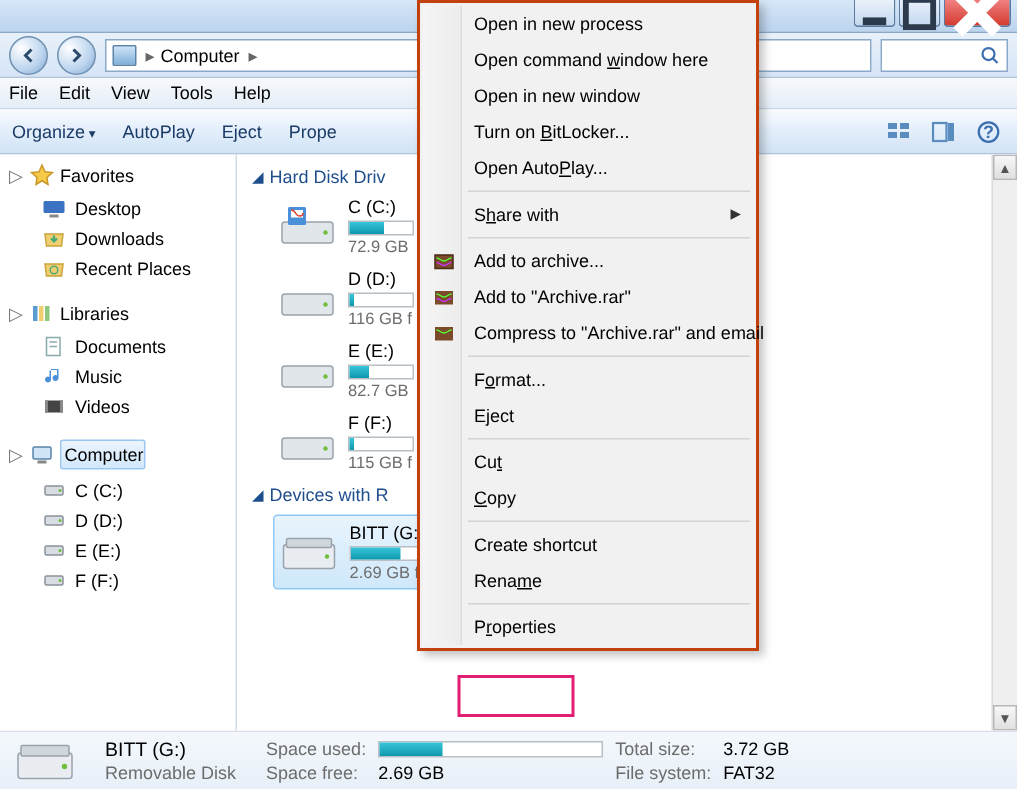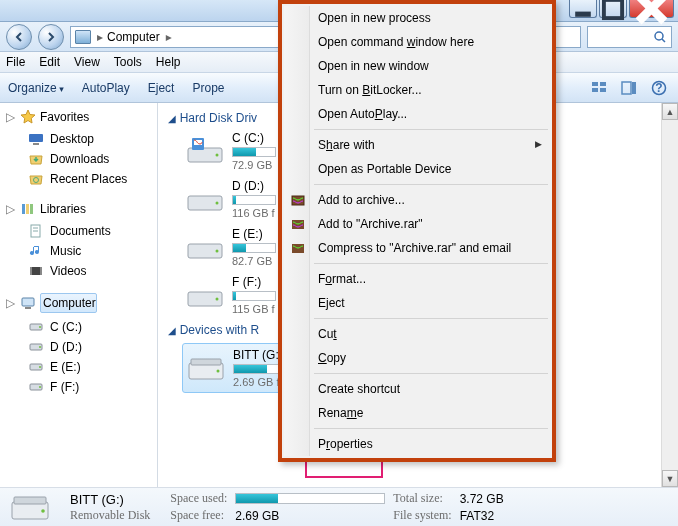--- a/index.html
+++ b/index.html
@@ -50,27 +50,27 @@
   .drive-ico svg{width:38px;height:30px;}
   .drive-info{display:flex;flex-direction:column;gap:2px;}
   .bar{width:44px;height:10px;border:1px solid #b8bfc6;background:#fff;position:relative;}
   .bar>i{display:block;height:100%;background:linear-gradient(#36c5da,#0f98ad);}
   .sub{color:#6c6c6c;font-size:11px;}
   .drive-row.sel{background:linear-gradient(#e8f4fd,#cfe8fb);border:1px solid #8ec8f6;border-radius:3px;padding:4px;margin-left:12px;width:236px;}
 
   .status { height: 39px; border-top: 1px solid #d7dee7; background: linear-gradient(#f4f8fc,#e7eff8); display: flex; align-items: center; gap: 20px; padding: 0 10px;}
   .status .big-ico{width:40px;height:30px;}
   .status-block{display:flex;flex-direction:column;gap:1px;}
-  .label{color:#6c6c6c;font-family:Liberation Serif, serif;}
+  .label{color:#6c6c6c;}
   .sbar{width:150px;height:11px;border:1px solid #b8bfc6;background:#fff;display:inline-block;vertical-align:middle;position:relative;}
   .sbar>i{display:block;height:100%;background:linear-gradient(#36c5da,#0f98ad);}
   .status-grid{display:grid;grid-template-columns:auto auto auto auto;column-gap:8px;row-gap:2px;align-items:center;}
 
   
-  .ctxmenu { position: absolute; left: 278px; top: 0; width: 278px; background: #f1f1f1; border: 4px solid #c2410c; box-shadow: 3px 3px 6px rgba(0,0,0,.25); padding: 2px; z-index: 50; }
+  .ctxmenu { position: absolute; left: 278px; top: 0; width: 228px; background: #f1f1f1; border: 2px solid #c2410c; box-shadow: 3px 3px 6px rgba(0,0,0,.25); padding: 2px; z-index: 50; }
   .ctx-icon-col{position:absolute;left:2px;top:2px;bottom:2px;width:26px;background:linear-gradient(90deg,#f5f5f5,#ececec);border-right:1px solid #dcdcdc;}
   .ctx-item { position:relative; padding: 5px 12px 5px 34px; color:#000; white-space: nowrap;}
   .ctx-item.arrow::after{content:"▶";position:absolute;right:8px;top:6px;font-size:9px;color:#333;}
   .ctx-sep { height: 1px; background: #d3d3d3; margin: 3px 2px 3px 30px; }
   .ctx-ico{position:absolute;left:6px;top:4px;width:16px;height:16px;}
   .ctx-item u{text-decoration:underline;}
   .ctx-hilite{position:absolute;border:2px solid #e11e72;pointer-events:none;}
 
   
   svg{display:block;}
@@ -424,21 +424,20 @@
 
 <div class="ctxmenu">
   <div class="ctx-icon-col"></div>
   <div class="ctx-item"><span>Open in new process</span></div>
   <div class="ctx-item">Open command <u>w</u>indow here</div>
   <div class="ctx-item"><span>Open in new window</span></div>
   <div class="ctx-item">Turn on <u>B</u>itLocker...</div>
   <div class="ctx-item">Open Auto<u>P</u>lay...</div>
   <div class="ctx-sep"></div>
   <div class="ctx-item arrow">S<u>h</u>are with</div>
-  <div class="ctx-item"><span>Open as Portable Device</span></div>
   <div class="ctx-sep"></div>
   <div class="ctx-item">
     <span class="ctx-ico">
         <svg viewBox="0 0 16 16">
           <rect x="2" y="4" width="12" height="9" fill="#7a4a2a"></rect>
           <rect x="2" y="4" width="12" height="9" fill="none" stroke="#4a2a15"></rect>
           <path d="M3 6c2 0 3 2 5 2s3-2 5-2" stroke="#5f3" fill="none"></path>
           <path d="M3 9c2 0 3 2 5 2s3-2 5-2" stroke="#c3f" fill="none"></path>
         </svg>
       </span>

